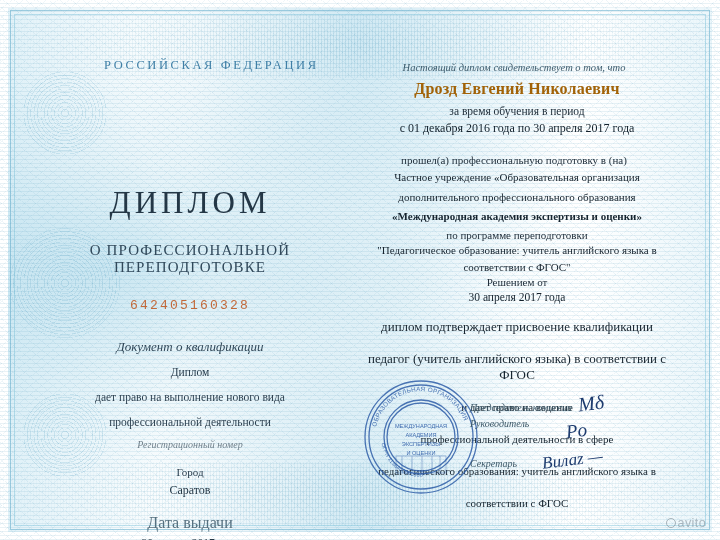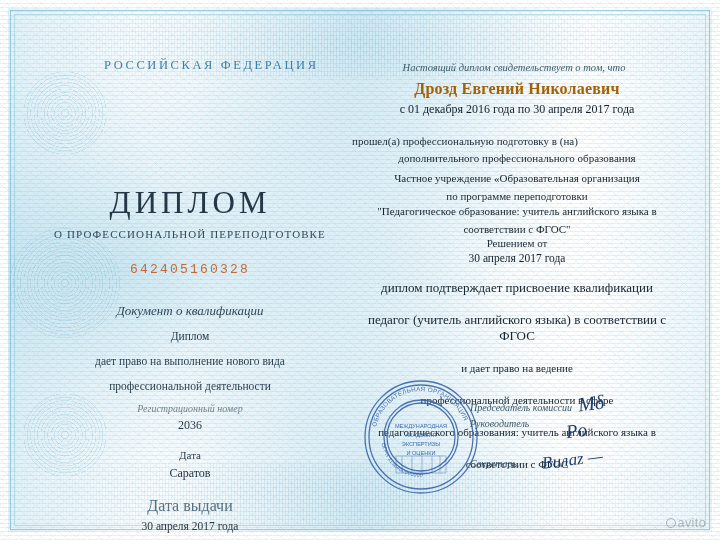--- a/index.html
+++ b/index.html
@@ -144,22 +144,22 @@
     color: #2c3e50;
   }
   .diploma-word {
     font-family: "Liberation Serif", serif;
     font-size: 31px;
     letter-spacing: 4px;
     color: #243746;
     font-weight: 400;
   }
   .diploma-sub {
-    margin-top: 7px;
-    font-size: 11px;
+    margin-top: 21px;
+    font-size: 15px;
     letter-spacing: 1.1px;
     color: #30485a;
   }
   .diploma-number {
     margin-top: 22px;
     font-size: 13px;
     letter-spacing: 2.2px;
     color: #c2693a;
     font-family: "Liberation Mono", monospace;
   }
@@ -237,21 +237,21 @@
   }
   .r-period-value {
     margin-top: 4px;
     font-size: 12px;
     color: #13212c;
   }
   .r-passed {
     margin-top: 18px;
     font-size: 11px;
     color: #22303c;
-    text-align: left;
+    text-align: center;
     padding-right: 6px;
   }
   .r-org {
     margin-top: 4px;
     font-size: 11px;
     line-height: 15.5px;
     color: #16242f;
   }
   .r-org.bold { font-weight: bold; }
   .r-prog-label {
@@ -376,35 +376,36 @@
 
     <div class="left-block">
       <div class="diploma-word">ДИПЛОМ</div>
       <div class="diploma-sub">О ПРОФЕССИОНАЛЬНОЙ ПЕРЕПОДГОТОВКЕ</div>
       <div class="diploma-number">642405160328</div>
       <div class="doc-qual">Документ о квалификации</div>
       <div class="left-line">Диплом</div>
       <div class="left-line">дает право на выполнение нового вида</div>
       <div class="left-line">профессиональной деятельности</div>
       <div class="reg-label">Регистрационный номер</div>
-      <div class="reg-number">2036</div>
-      <div class="city-label">Дата</div>
+      <div class="city-label">Город</div>
       <div class="city-value">Саратов</div>
       <div class="date-label">Дата выдачи</div>
       <div class="date-value">30 апреля 2017 года</div>
     </div>
 
     <div class="right-block">
       <div class="r-lead">Настоящий диплом свидетельствует о том, что</div>
       <div class="r-name">Дрозд Евгений Николаевич</div>
+      <div class="r-period-label">за время обучения в период</div>
       <div class="r-period-value">с 01 декабря 2016 года по 30 апреля 2017 года</div>
 
       <div class="r-passed">прошел(а) профессиональную подготовку в (на)</div>
+      <div class="r-org">Частное учреждение «Образовательная организация</div>
       <div class="r-org">дополнительного профессионального образования</div>
-      <div class="r-org">Частное учреждение «Образовательная организация</div>
+      <div class="r-org bold">«Международная академия экспертизы и оценки»</div>
       <div class="r-prog-label">по программе переподготовки</div>
       <div class="r-prog-name">"Педагогическое образование: учитель английского языка в</div>
       <div class="r-prog-name">соответствии с ФГОС"</div>
 
       <div class="r-decision">Решением от</div>
       <div class="r-decision-date">30 апреля 2017 года</div>
 
       <div class="r-confirm">диплом подтверждает присвоение квалификации</div>
       <div class="r-confirm">педагог (учитель английского языка) в соответствии с ФГОС</div>
 

